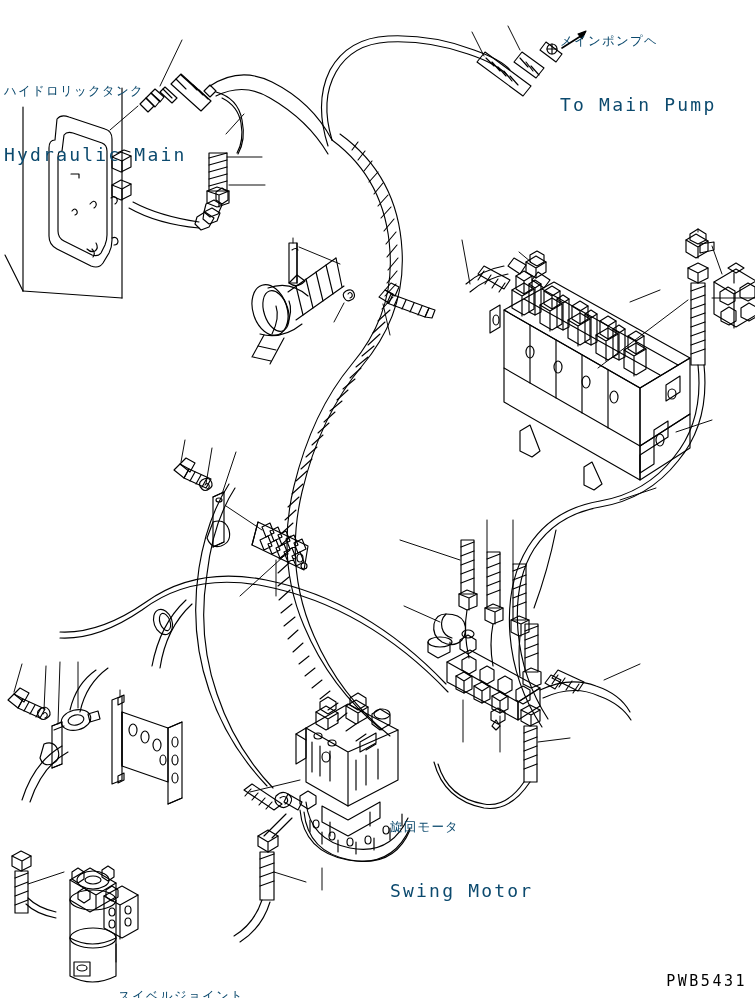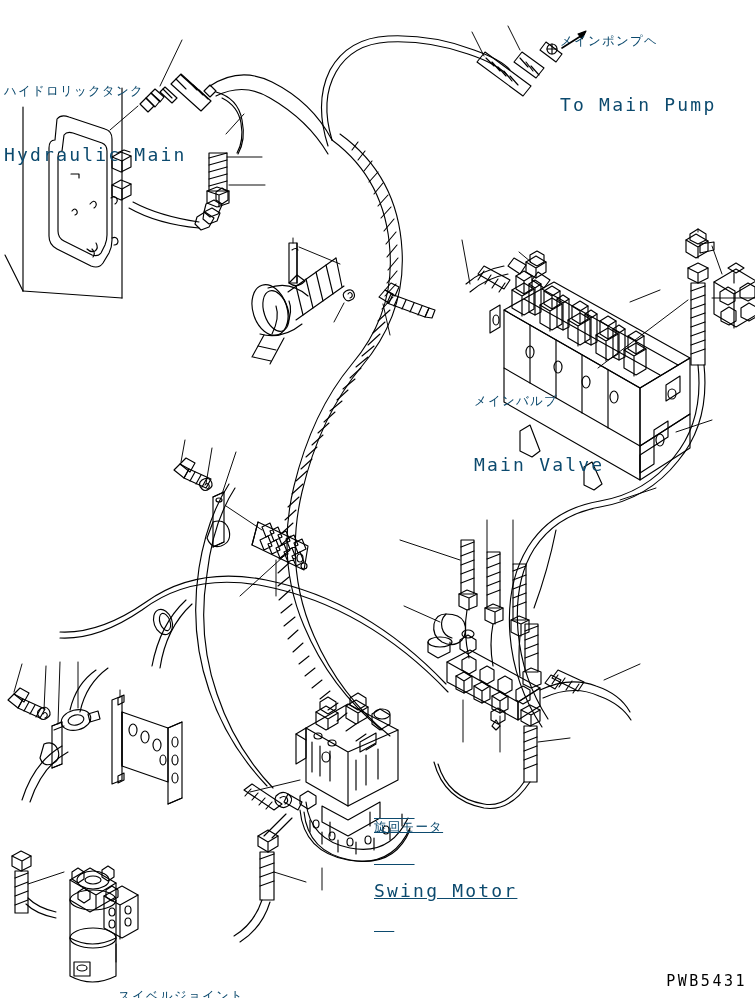--- a/index.html
+++ b/index.html
@@ -37,21 +37,21 @@
   #dwg-no{
     position:absolute;
     right:8px;
     bottom:8px;
     font-size:15px;
     letter-spacing:2.5px;
   }
   .lbl-hydraulic-tank{left:4px;  top:52px;}
   .lbl-main-pump    {left:560px; top:2px;  }
   .lbl-main-valve   {left:474px; top:362px;}
-  .lbl-swing-motor  {left:374px; top:788px;text-decoration:underline;}
+  .lbl-swing-motor  {left:390px; top:788px;}
   .lbl-swivel-joint {left:118px; top:957px;}
 </style>
 </head>
 <body>
 
 <div id="sheet">
 
   <svg id="artwork" viewBox="0 0 755 998" shape-rendering="geometricPrecision">
     <defs>
       <g id="hexnut">
@@ -635,24 +635,20 @@
   <div class="lbl lbl-hydraulic-tank">
     <span class="jp">ハイドロリックタンク</span>
     <span class="en">Hydraulic Main</span>
   </div>
 
   <div class="lbl lbl-main-pump">
     <span class="jp">メインポンプヘ</span>
     <span class="en">To Main Pump</span>
   </div>
 
-  <div class="lbl lbl-main-valve">
-    <span class="jp">メインバルブ</span>
-    <span class="en">Main Valve</span>
-  </div>
 
   <div class="lbl lbl-swing-motor">
     <span class="jp">旋回モータ</span>
     <span class="en">Swing Motor</span>
   </div>
 
   <div class="lbl lbl-swivel-joint">
     <span class="jp">スイベルジョイント</span>
     
   </div>

